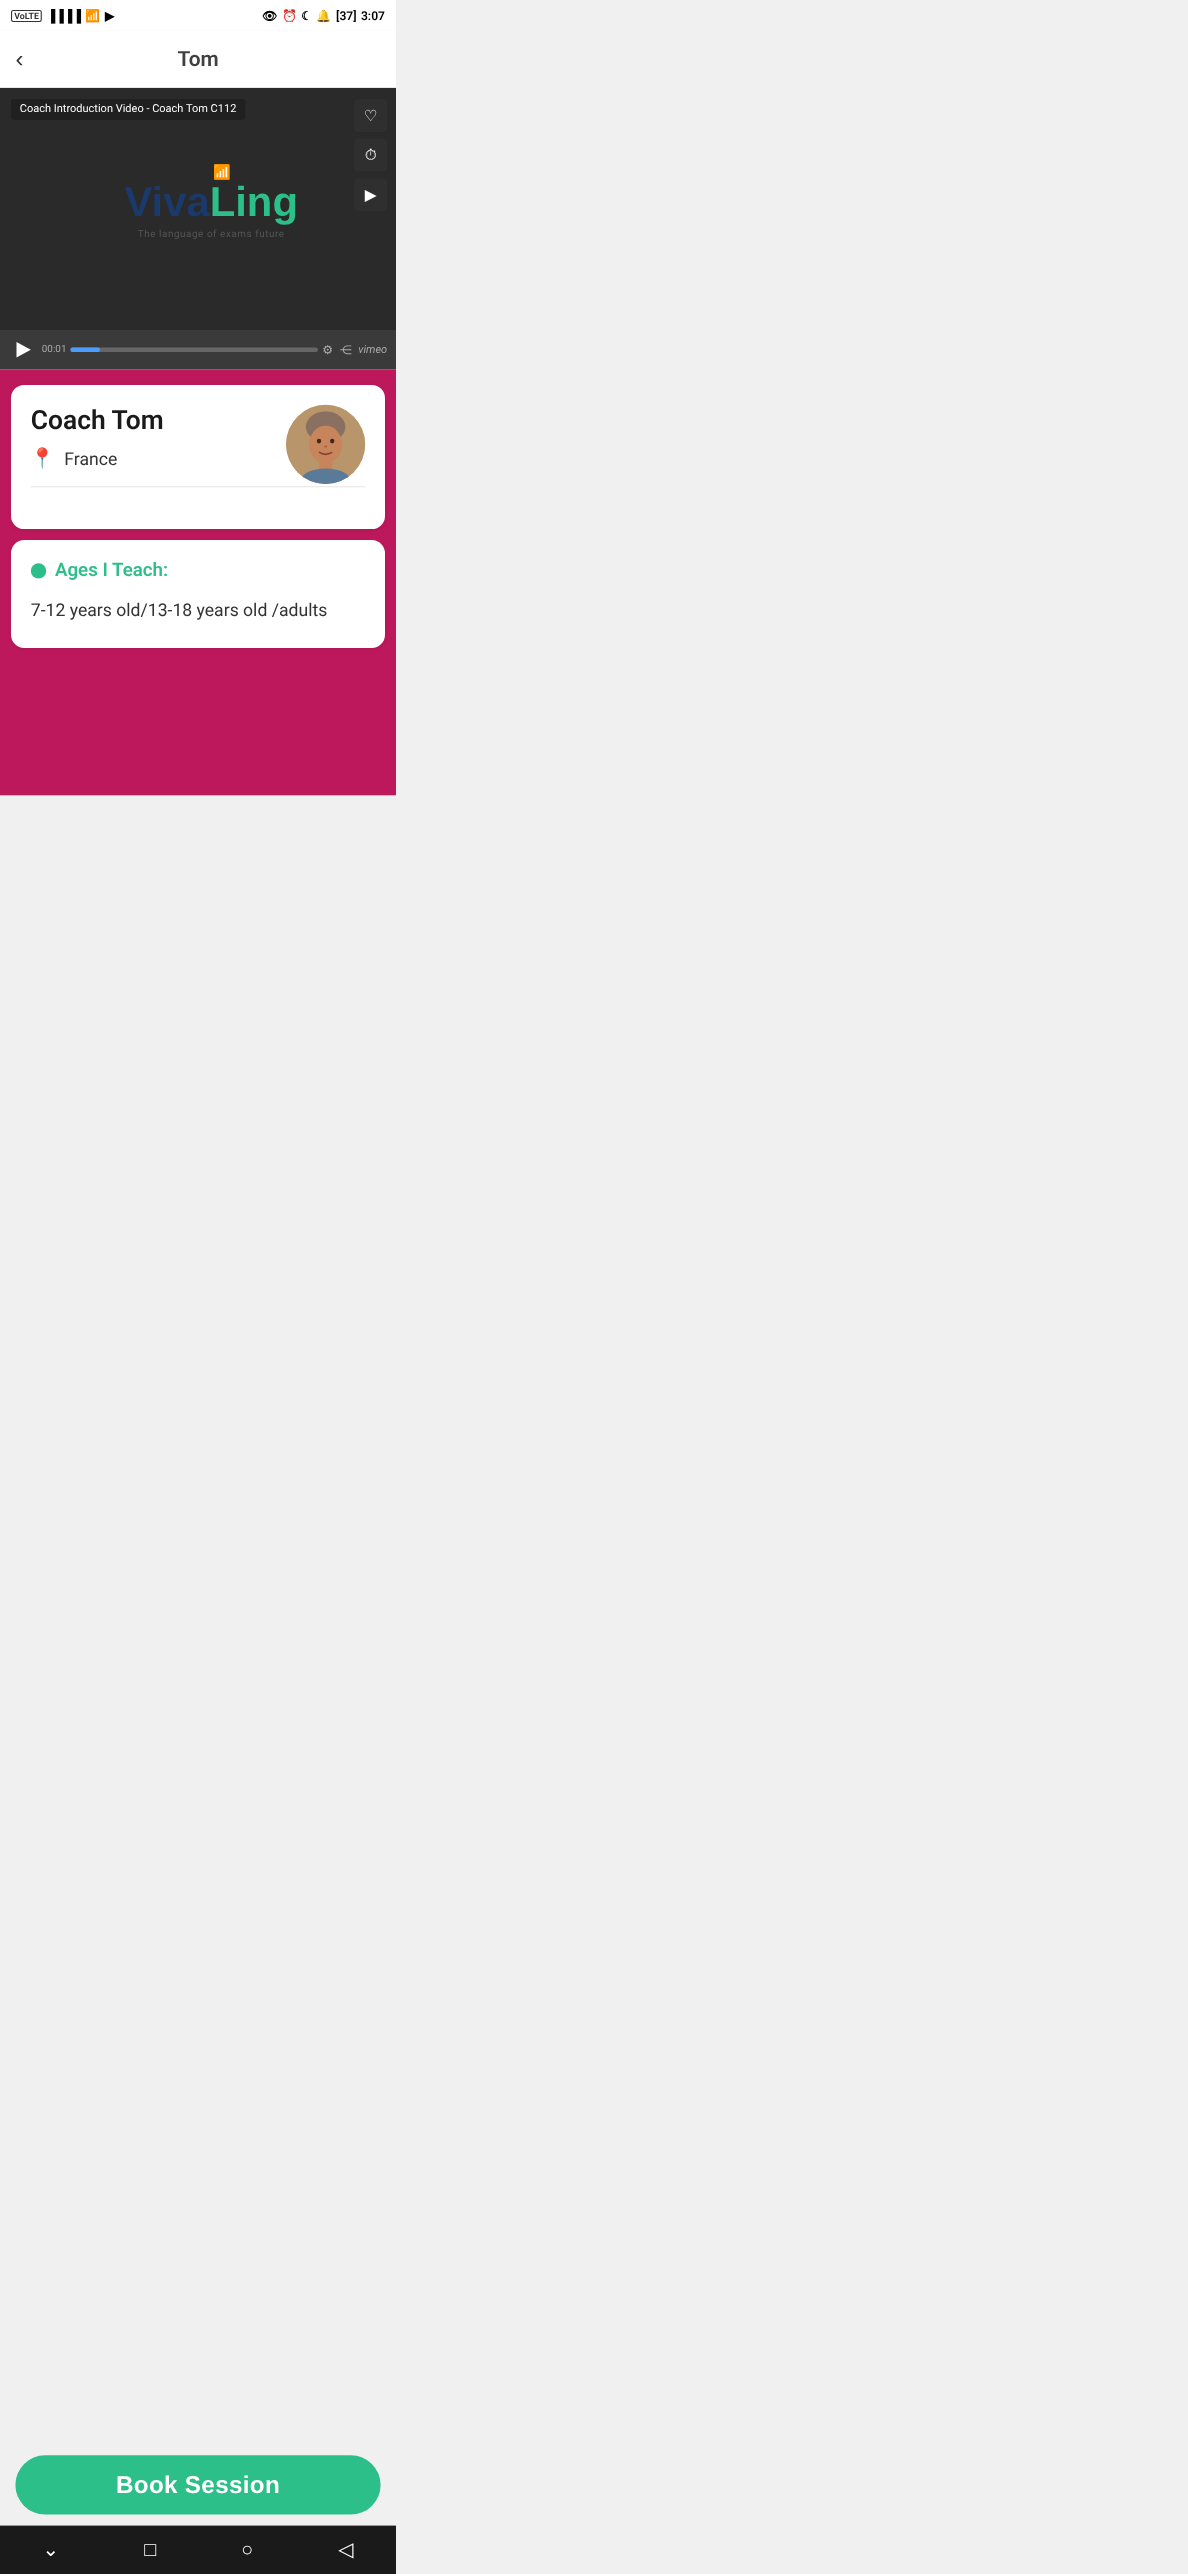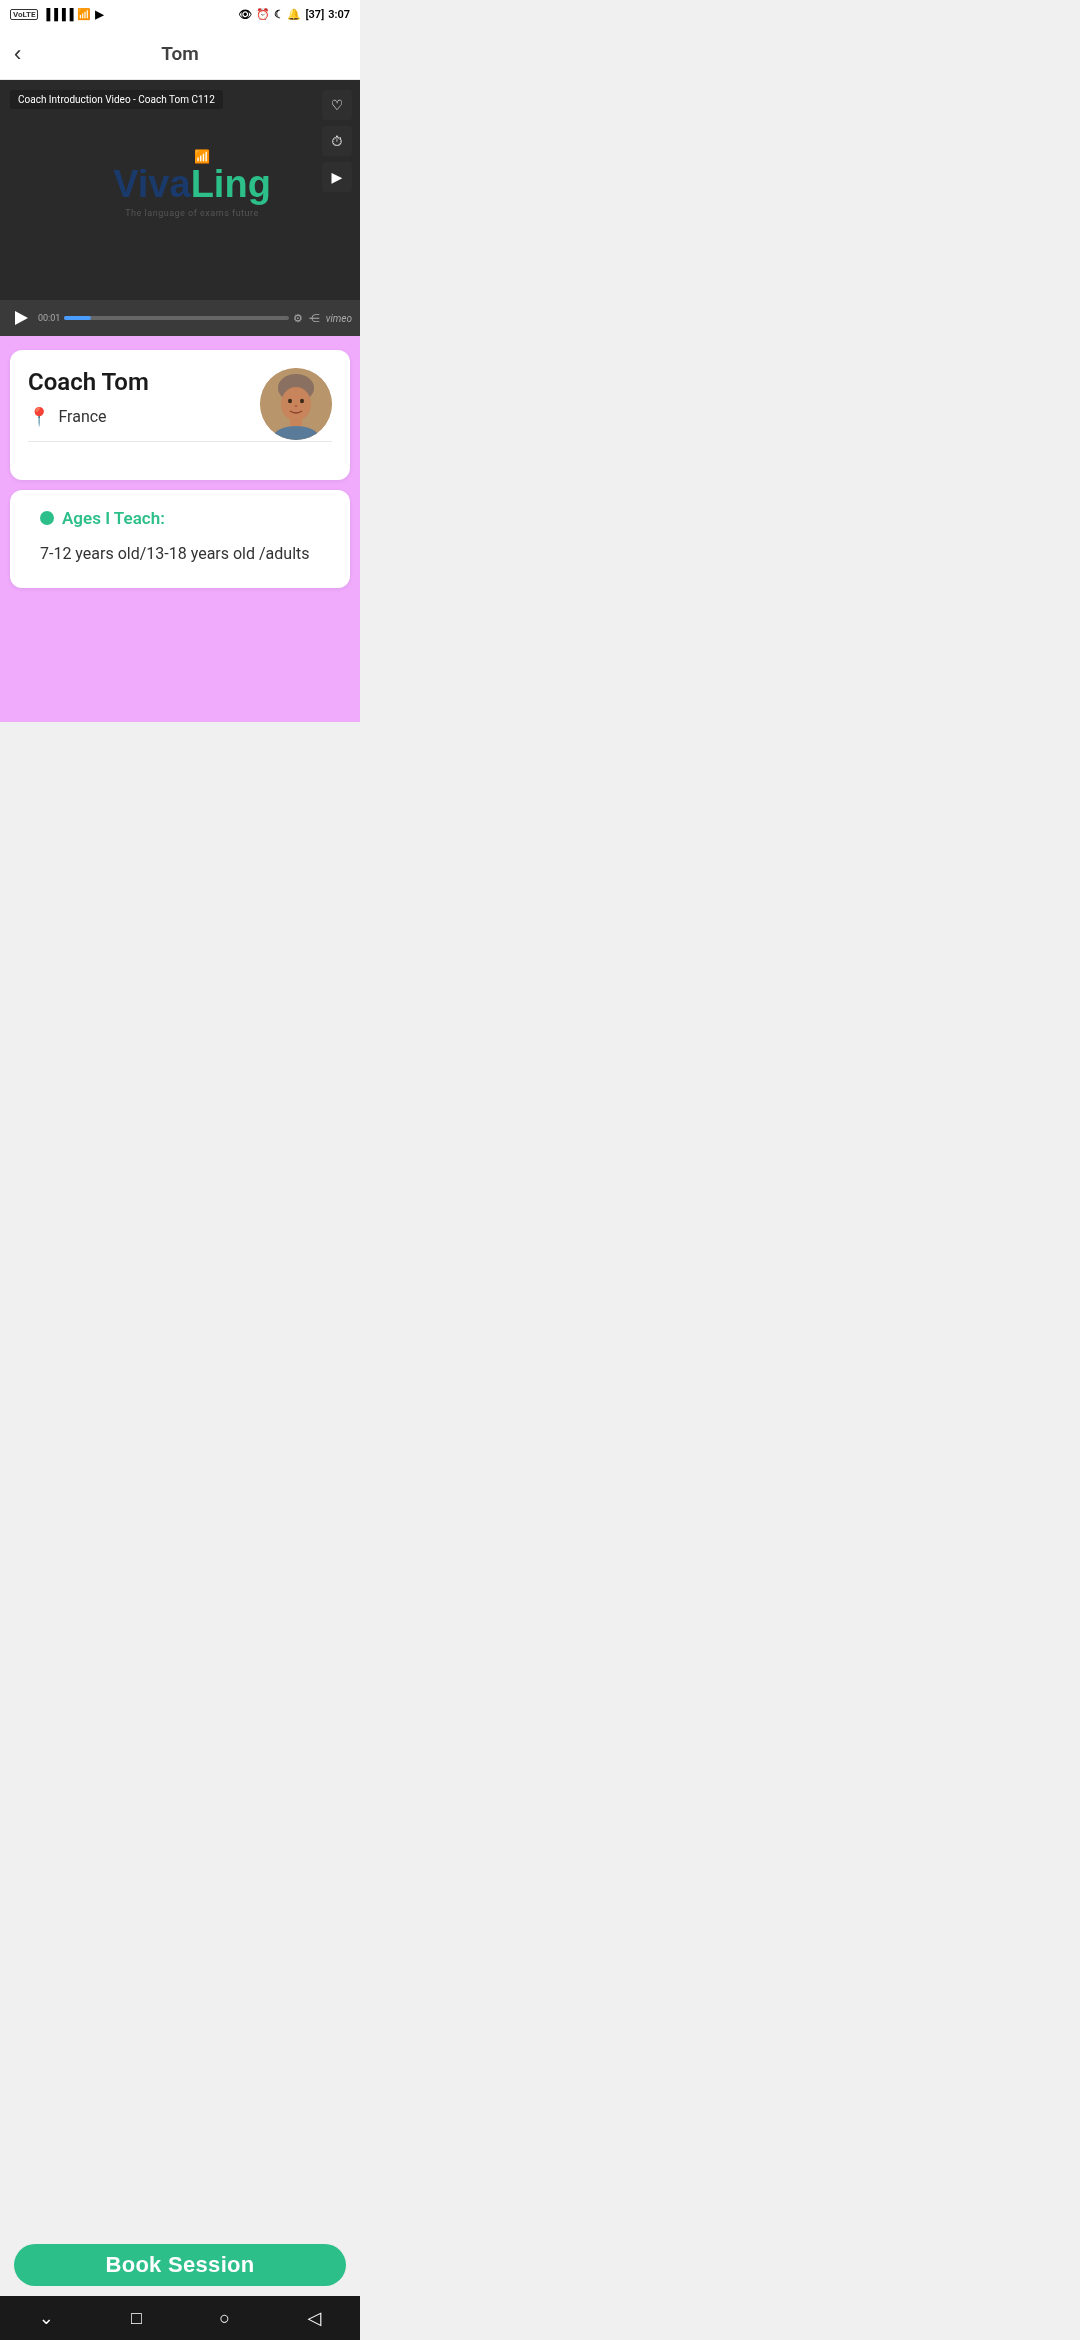--- a/index.html
+++ b/index.html
@@ -170,21 +170,21 @@
       font-size: 11px;
     }
     .vimeo-text {
       color: #aaa;
       font-size: 10px;
       font-style: italic;
     }
 
     
     .content-area {
-      background: #f0abfc;
+      background: #be185d;
       padding: 14px 10px;
       display: flex;
       flex-direction: column;
       gap: 10px;
     }
 
     
     .coach-card {
       background: white;
       border-radius: 12px;
@@ -236,21 +236,21 @@
     .coach-bio {
       font-size: 16px;
       color: #333;
       line-height: 1.55;
     }
 
     
     .info-card {
       background: white;
       border-radius: 12px;
-      padding: 18px 18px 22px 30px;
+      padding: 18px 18px 22px 18px;
       box-shadow: 0 1px 4px rgba(0,0,0,0.08);
     }
     .section-title-row {
       display: flex;
       align-items: center;
       gap: 8px;
       margin-bottom: 14px;
     }
     .dot-icon {
       width: 14px;
@@ -275,21 +275,21 @@
       position: fixed;
       bottom: 44px;
       left: 0;
       width: 360px;
       padding: 10px 14px;
       background: transparent;
       z-index: 10;
     }
     .book-btn {
       width: 100%;
-      height: 42px;
+      height: 54px;
       background: #2dbf8a;
       border: none;
       border-radius: 30px;
       color: white;
       font-size: 22px;
       font-weight: 700;
       cursor: pointer;
       letter-spacing: 0.3px;
     }
 

